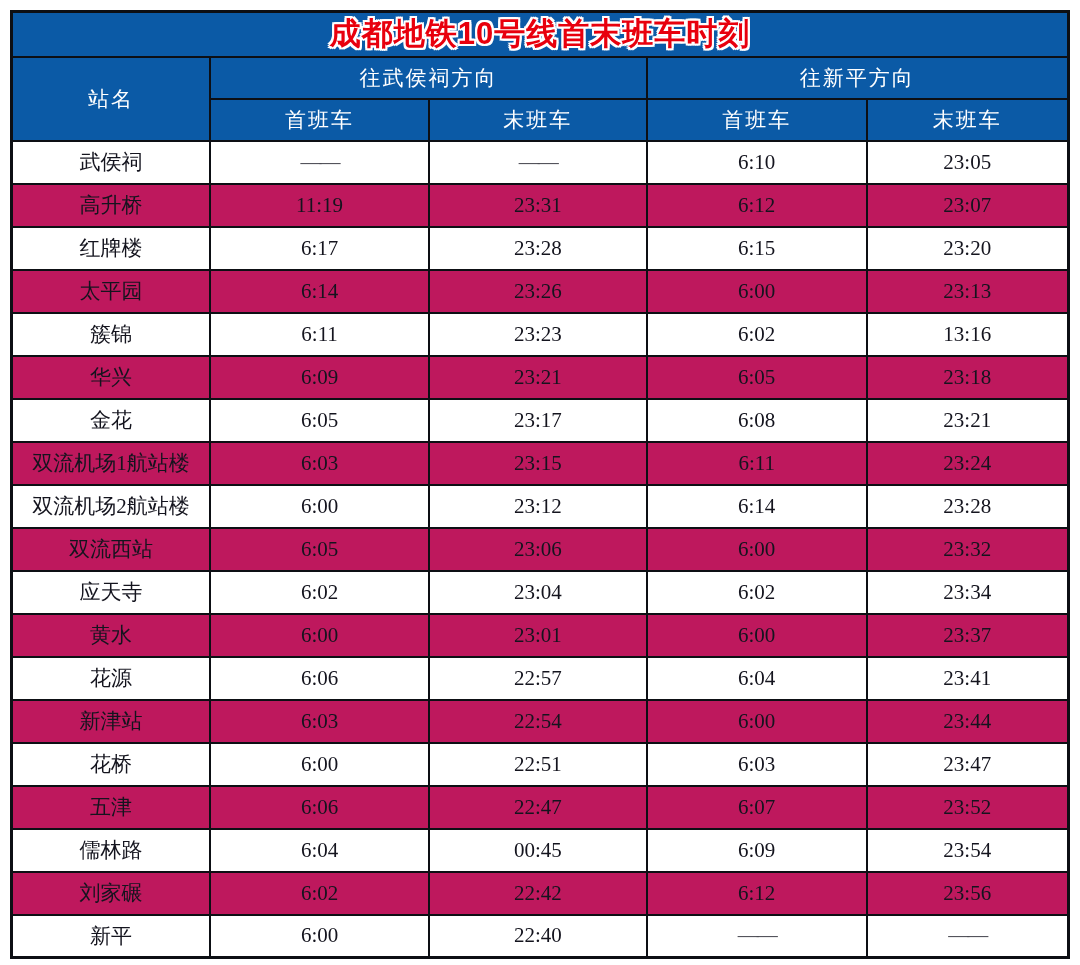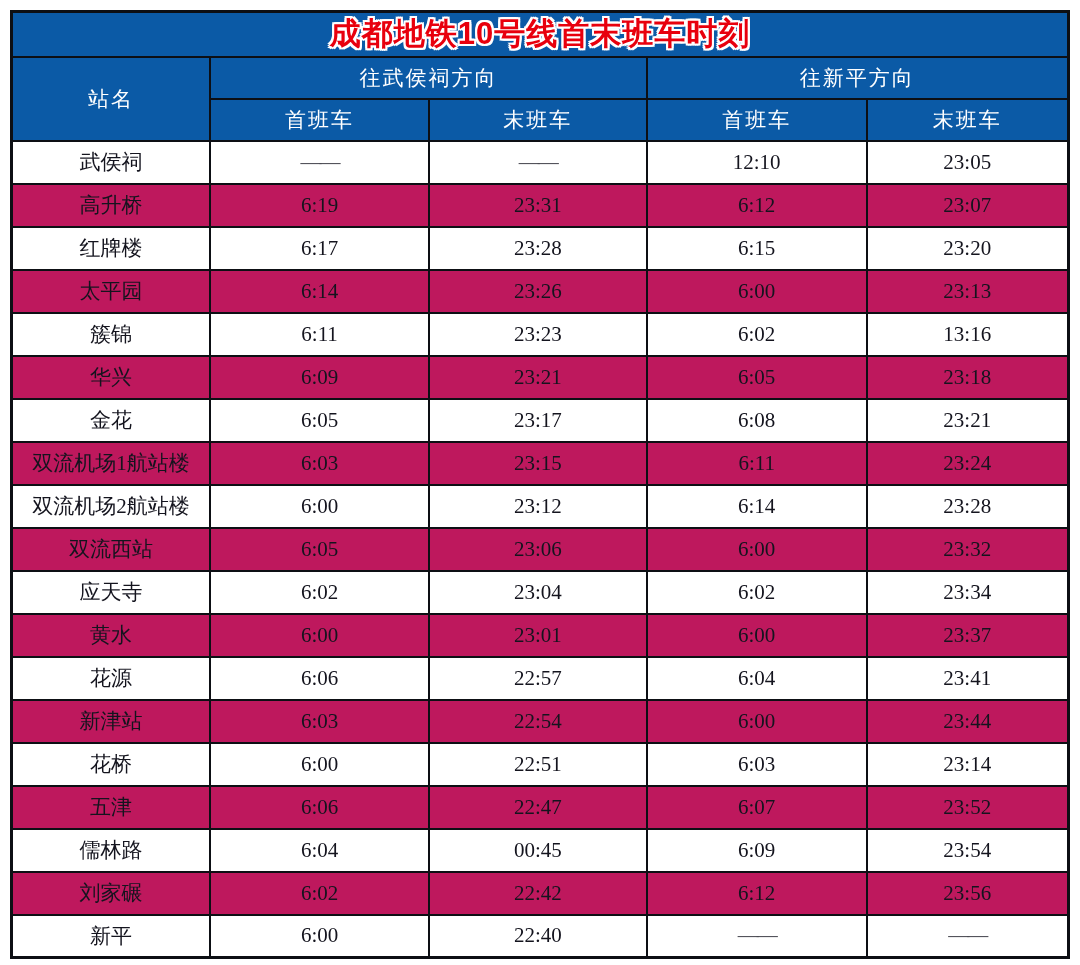--- a/index.html
+++ b/index.html
@@ -88,26 +88,26 @@
         <th>末班车</th>
         <th>首班车</th>
         <th>末班车</th>
       </tr>
     </thead>
     <tbody class="data-body">
         <tr>
           <td>武侯祠</td>
           <td class="dash">——</td>
           <td class="dash">——</td>
-          <td>12:10</td>
+          <td>6:10</td>
           <td>23:05</td>
         </tr>
         <tr class="alt">
           <td>高升桥</td>
-          <td>6:19</td>
+          <td>11:19</td>
           <td>23:31</td>
           <td>6:12</td>
           <td>23:07</td>
         </tr>
         <tr>
           <td>红牌楼</td>
           <td>6:17</td>
           <td>23:28</td>
           <td>6:15</td>
           <td>23:20</td>
@@ -187,21 +187,21 @@
           <td>6:03</td>
           <td>22:54</td>
           <td>6:00</td>
           <td>23:44</td>
         </tr>
         <tr>
           <td>花桥</td>
           <td>6:00</td>
           <td>22:51</td>
           <td>6:03</td>
-          <td>23:14</td>
+          <td>23:47</td>
         </tr>
         <tr class="alt">
           <td>五津</td>
           <td>6:06</td>
           <td>22:47</td>
           <td>6:07</td>
           <td>23:52</td>
         </tr>
         <tr>
           <td>儒林路</td>

